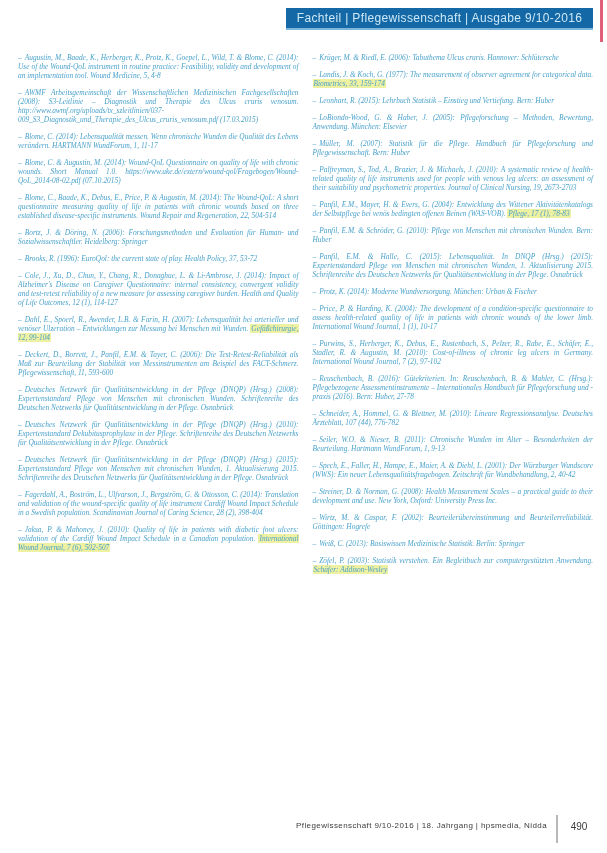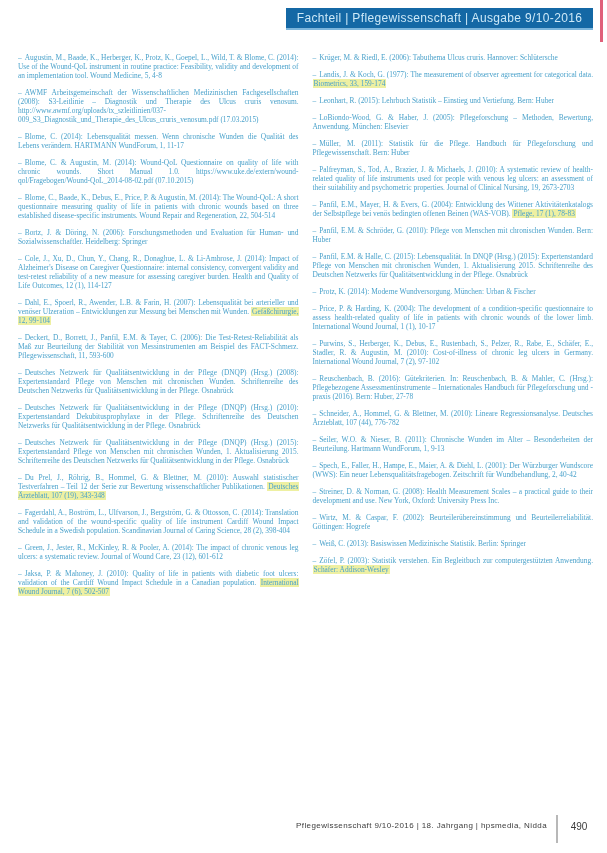--- a/index.html
+++ b/index.html
@@ -24,20 +24,21 @@
     background:var(--edge-mark,#e0607a);
   }
   
   .columns{
     position:absolute;top:53px;left:18px;width:575px;
     display:flex;gap:14px;
   }
   .col{width:281px;}
   .ref{
     color:var(--ref-text,#4ba2cb);
+    font-style:italic;
     font-size:7.4px;line-height:9px;
     text-align:justify;
     margin-bottom:8px;
   }
   .ref .dash{margin-right:3px;}
   .ref mark{
     background:var(--highlight,#eef0a2);
     color:inherit;padding:0 1px;
   }
   
@@ -70,37 +71,36 @@
   <div class="edge-mark"></div>
 
   <div class="columns">
     <div class="col" id="col-left">
         <div class="ref"><span class="dash">–</span><span>Augustin, M., Baade, K., Herberger, K., Protz, K., Goepel, L., Wild, T. &amp; Blome, C. (2014): Use of the Wound-QoL instrument in routine practice: Feasibility, validity and development of an implementation tool. Wound Medicine, 5, 4-8</span></div>
         <div class="ref"><span class="dash">–</span><span>AWMF Arbeitsgemeinschaft der Wissenschaftlichen Medizinischen Fachgesellschaften (2008): S3-Leitlinie – Diagnostik und Therapie des Ulcus cruris venosum. http://www.awmf.org/uploads/tx_szleitlinien/037-009_S3_Diagnostik_und_Therapie_des_Ulcus_cruris_venosum.pdf (17.03.2015)</span></div>
         <div class="ref"><span class="dash">–</span><span>Blome, C. (2014): Lebensqualität messen. Wenn chronische Wunden die Qualität des Lebens verändern. HARTMANN WundForum, 1, 11-17</span></div>
         <div class="ref"><span class="dash">–</span><span>Blome, C. &amp; Augustin, M. (2014): Wound-QoL Questionnaire on quality of life with chronic wounds. Short Manual 1.0. https://www.uke.de/extern/wound-qol/Fragebogen/Wound-QoL_2014-08-02.pdf (07.10.2015)</span></div>
         <div class="ref"><span class="dash">–</span><span>Blome, C., Baade, K., Debus, E., Price, P. &amp; Augustin, M. (2014): The Wound-QoL: A short questionnaire measuring quality of life in patients with chronic wounds based on three established disease-specific instruments. Wound Repair and Regeneration, 22, 504-514</span></div>
         <div class="ref"><span class="dash">–</span><span>Bortz, J. &amp; Döring, N. (2006): Forschungsmethoden und Evaluation für Human- und Sozialwissenschaftler. Heidelberg: Springer</span></div>
+        <div class="ref"><span class="dash">–</span><span>Brooks, R. (1996): EuroQol: the current state of play. Health Policy, 37, 53-72</span></div>
         <div class="ref"><span class="dash">–</span><span>Cole, J., Xu, D., Chun, Y., Chang, R., Donaghue, L. &amp; Li-Ambrose, J. (2014): Impact of Alzheimer's Disease on Caregiver Questionnaire: internal consistency, convergent validity and test-retest reliability of a new measure for assessing caregiver burden. Health and Quality of Life Outcomes, 12 (1), 114-127</span></div>
         <div class="ref"><span class="dash">–</span><span>Dahl, E., Spoerl, R., Awender, L.B. &amp; Farin, H. (2007): Lebensqualität bei arterieller und venöser Ulzeration – Entwicklungen zur Messung bei Menschen mit Wunden. <mark>Gefäßchirurgie, 12, 99-104</mark></span></div>
         <div class="ref"><span class="dash">–</span><span>Deckert, D., Borrett, J., Panfil, E.M. &amp; Tayer, C. (2006): Die Test-Retest-Reliabilität als Maß zur Beurteilung der Stabilität von Messinstrumenten am Beispiel des FACT-Schmerz. Pflegewissenschaft, 11, 593-600</span></div>
         <div class="ref"><span class="dash">–</span><span>Deutsches Netzwerk für Qualitätsentwicklung in der Pflege (DNQP) (Hrsg.) (2008): Expertenstandard Pflege von Menschen mit chronischen Wunden. Schriftenreihe des Deutschen Netzwerks für Qualitätsentwicklung in der Pflege. Osnabrück</span></div>
         <div class="ref"><span class="dash">–</span><span>Deutsches Netzwerk für Qualitätsentwicklung in der Pflege (DNQP) (Hrsg.) (2010): Expertenstandard Dekubitusprophylaxe in der Pflege. Schriftenreihe des Deutschen Netzwerks für Qualitätsentwicklung in der Pflege. Osnabrück</span></div>
         <div class="ref"><span class="dash">–</span><span>Deutsches Netzwerk für Qualitätsentwicklung in der Pflege (DNQP) (Hrsg.) (2015): Expertenstandard Pflege von Menschen mit chronischen Wunden, 1. Aktualisierung 2015. Schriftenreihe des Deutschen Netzwerks für Qualitätsentwicklung in der Pflege. Osnabrück</span></div>
-        <div class="ref"><span class="dash">–</span><span>Du Prel, J., Röhrig, B., Hommel, G. &amp; Blettner, M. (2010): Auswahl statistischer Testverfahren – Teil 12 der Serie zur Bewertung wissenschaftlicher Publikationen. <mark>Deutsches Ärzteblatt, 107 (19), 343-348</mark></span></div>
         <div class="ref"><span class="dash">–</span><span>Fagerdahl, A., Boström, L., Ulfvarson, J., Bergström, G. &amp; Ottosson, C. (2014): Translation and validation of the wound-specific quality of life instrument Cardiff Wound Impact Schedule in a Swedish population. Scandinavian Journal of Caring Science, 28 (2), 398-404</span></div>
-        <div class="ref"><span class="dash">–</span><span>Green, J., Jester, R., McKinley, R. &amp; Pooler, A. (2014): The impact of chronic venous leg ulcers: a systematic review. Journal of Wound Care, 23 (12), 601-612</span></div>
         <div class="ref"><span class="dash">–</span><span>Jaksa, P. &amp; Mahoney, J. (2010): Quality of life in patients with diabetic foot ulcers: validation of the Cardiff Wound Impact Schedule in a Canadian population. <mark>International Wound Journal, 7 (6), 502-507</mark></span></div>
       </div>
     <div class="col" id="col-right">
         <div class="ref"><span class="dash">–</span><span>Krüger, M. &amp; Riedl, E. (2006): Tabuthema Ulcus cruris. Hannover: Schlütersche</span></div>
         <div class="ref"><span class="dash">–</span><span>Landis, J. &amp; Koch, G. (1977): The measurement of observer agreement for categorical data. <mark>Biometrics, 33, 159-174</mark></span></div>
         <div class="ref"><span class="dash">–</span><span>Leonhart, R. (2015): Lehrbuch Statistik – Einstieg und Vertiefung. Bern: Huber</span></div>
         <div class="ref"><span class="dash">–</span><span>LoBiondo-Wood, G. &amp; Haber, J. (2005): Pflegeforschung – Methoden, Bewertung, Anwendung. München: Elsevier</span></div>
-        <div class="ref"><span class="dash">–</span><span>Müller, M. (2011): Statistik für die Pflege. Handbuch für Pflegeforschung und Pflegewissenschaft. Bern: Huber</span></div>
+        <div class="ref"><span class="dash">–</span><span>Müller, M. (2007): Statistik für die Pflege. Handbuch für Pflegeforschung und Pflegewissenschaft. Bern: Huber</span></div>
         <div class="ref"><span class="dash">–</span><span>Palfreyman, S., Tod, A., Brazier, J. &amp; Michaels, J. (2010): A systematic review of health-related quality of life instruments used for people with venous leg ulcers: an assessment of their suitability and psychometric properties. Journal of Clinical Nursing, 19, 2673-2703</span></div>
         <div class="ref"><span class="dash">–</span><span>Panfil, E.M., Mayer, H. &amp; Evers, G. (2004): Entwicklung des Wittener Aktivitätenkatalogs der Selbstpflege bei venös bedingten offenen Beinen (WAS-VOB). <mark>Pflege, 17 (1), 78-83</mark></span></div>
         <div class="ref"><span class="dash">–</span><span>Panfil, E.M. &amp; Schröder, G. (2010): Pflege von Menschen mit chronischen Wunden. Bern: Huber</span></div>
         <div class="ref"><span class="dash">–</span><span>Panfil, E.M. &amp; Halle, C. (2015): Lebensqualität. In DNQP (Hrsg.) (2015): Expertenstandard Pflege von Menschen mit chronischen Wunden, 1. Aktualisierung 2015. Schriftenreihe des Deutschen Netzwerks für Qualitätsentwicklung in der Pflege. Osnabrück</span></div>
         <div class="ref"><span class="dash">–</span><span>Protz, K. (2014): Moderne Wundversorgung. München: Urban &amp; Fischer</span></div>
         <div class="ref"><span class="dash">–</span><span>Price, P. &amp; Harding, K. (2004): The development of a condition-specific questionnaire to assess health-related quality of life in patients with chronic wounds of the lower limb. International Wound Journal, 1 (1), 10-17</span></div>
         <div class="ref"><span class="dash">–</span><span>Purwins, S., Herberger, K., Debus, E., Rustenbach, S., Pelzer, R., Rabe, E., Schäfer, E., Stadler, R. &amp; Augustin, M. (2010): Cost-of-illness of chronic leg ulcers in Germany. International Wound Journal, 7 (2), 97-102</span></div>
         <div class="ref"><span class="dash">–</span><span>Reuschenbach, B. (2016): Gütekriterien. In: Reuschenbach, B. &amp; Mahler, C. (Hrsg.): Pflegebezogene Assessmentinstrumente – Internationales Handbuch für Pflegeforschung und -praxis (2016). Bern: Huber, 27-78</span></div>
         <div class="ref"><span class="dash">–</span><span>Schneider, A., Hommel, G. &amp; Blettner, M. (2010): Lineare Regressionsanalyse. Deutsches Ärzteblatt, 107 (44), 776-782</span></div>
         <div class="ref"><span class="dash">–</span><span>Seiler, W.O. &amp; Nieser, B. (2011): Chronische Wunden im Alter – Besonderheiten der Beurteilung. Hartmann WundForum, 1, 9-13</span></div>

